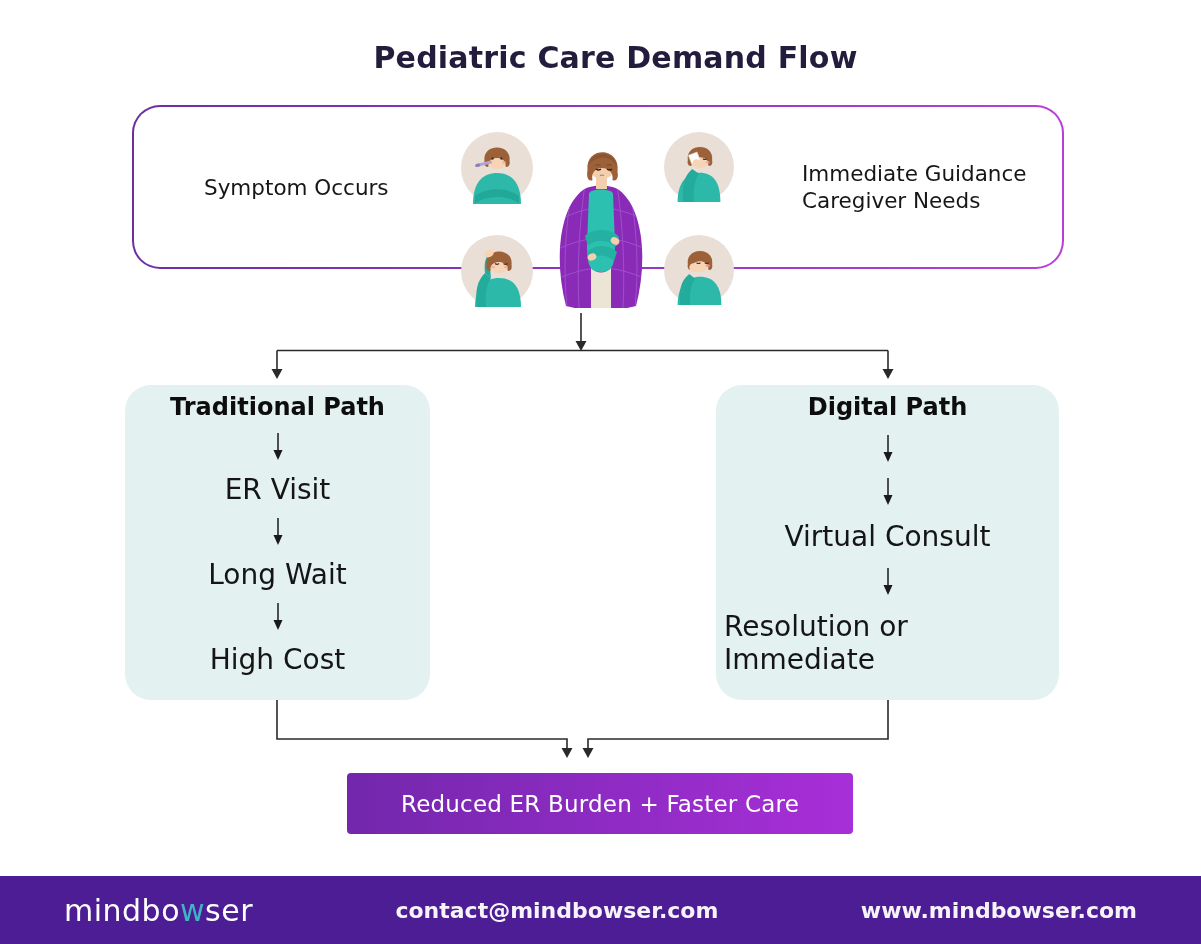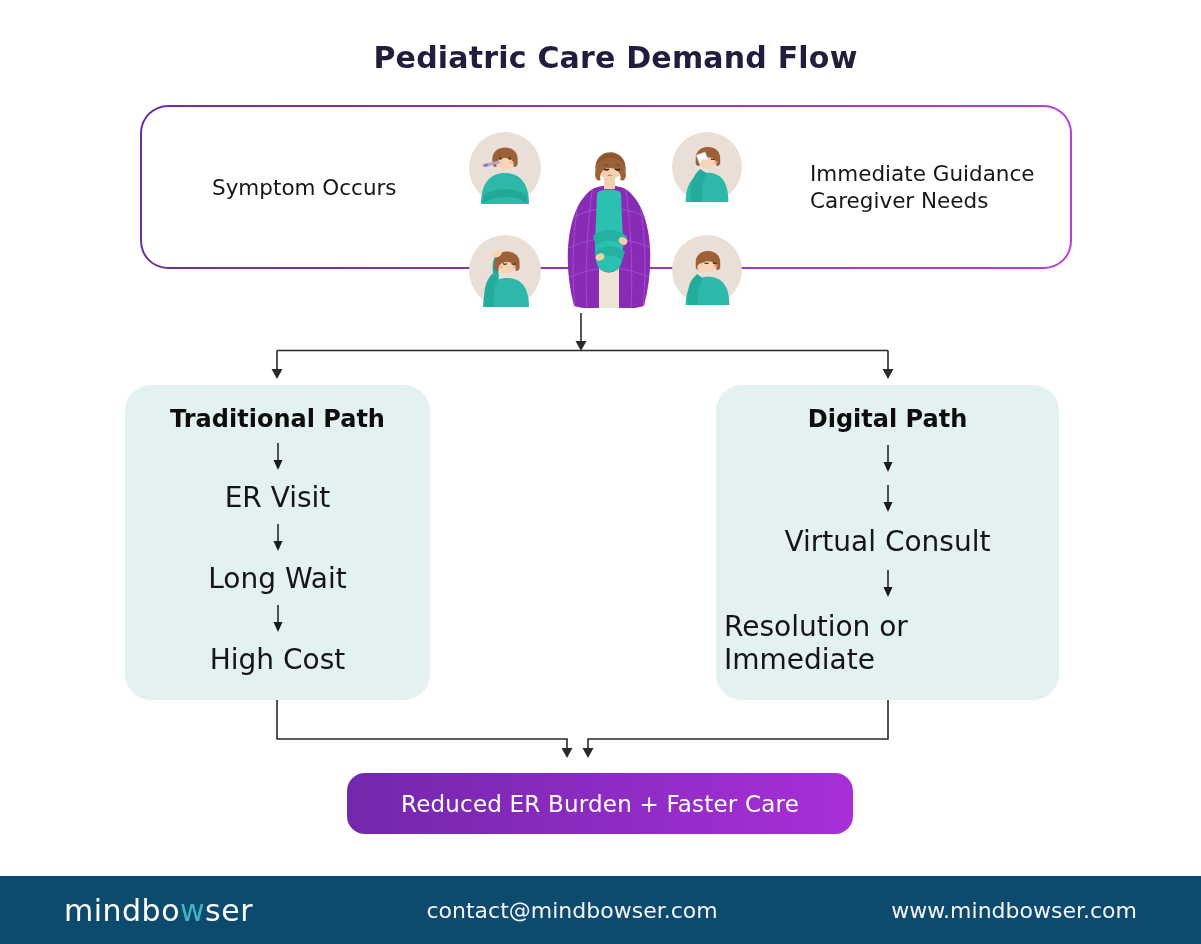--- a/index.html
+++ b/index.html
@@ -6,21 +6,21 @@
   .canvas{
     position:relative;width:1201px;height:944px;background:#ffffff;overflow:hidden;
     font-family:"DejaVu Sans","Liberation Sans",sans-serif;color:#161616;
   }
   .title{
     position:absolute;top:40px;left:0;width:100%;text-align:center;
     font-size:30px;font-weight:700;color:#241c3c;letter-spacing:.2px;margin-left:15px;
   }
   
   .symptom-box{
-    position:absolute;left:140px;top:105px;width:932px;height:164px;box-sizing:border-box;
+    position:absolute;left:132px;top:105px;width:932px;height:164px;box-sizing:border-box;
     border:2.5px solid transparent;border-radius:28px;
     background:linear-gradient(#fff,#fff) padding-box,
                linear-gradient(90deg,#6b2fa0,#b83fd9) border-box;
   }
   .symptom-left{position:absolute;left:70px;top:0;height:100%;display:flex;align-items:center;font-size:21.5px;}
   .symptom-right{
     position:absolute;left:668px;top:0;height:100%;display:flex;flex-direction:column;
     justify-content:center;font-size:21.5px;line-height:27px;
   }
   .illustrations{position:absolute;left:324px;top:5px;width:282px;height:198px;}
@@ -31,43 +31,43 @@
   .av-tr{left:206px;top:20px;width:70px;height:70px;}
   .av-br{left:206px;top:123px;width:70px;height:70px;}
   .central{position:absolute;left:93px;top:28px;width:100px;height:168px;}
   .connector{position:absolute;left:0;}
   .connector-top{top:313px;}
   .connector-bottom{top:700px;}
   
   .path-box{
     position:absolute;background:#e3f1f0;border-radius:26px;box-sizing:border-box;
     display:flex;flex-direction:column;align-items:center;justify-content:space-between;
-    padding:20px 8px 24px;
+    padding:8px 8px 24px;
   }
   .path-box.traditional{left:125px;top:385px;width:305px;height:315px;}
   .path-box.digital{left:716px;top:385px;width:343px;height:315px;}
   .path-title{font-size:24px;font-weight:700;color:#0d0d0d;}
   .path-step{font-size:28px;color:#151515;}
   .step-arrow svg{display:block;}
   
   .outcome{
-    position:absolute;left:347px;top:773px;width:506px;height:61px;border-radius:18px;
+    position:absolute;left:347px;top:773px;width:506px;height:61px;border-radius:4px;
     background:linear-gradient(90deg,#7227ac,#a82fd8);
     color:#ffffff;font-size:23px;font-weight:500;
     display:flex;align-items:center;justify-content:center;letter-spacing:.2px;
   }
   
   .footer{
-    position:absolute;left:0;top:876px;width:100%;height:68px;background:#0c4a6e;
+    position:absolute;left:0;top:876px;width:100%;height:68px;background:#4c1d95;
     display:flex;align-items:center;justify-content:space-between;
     padding:0 64px;box-sizing:border-box;
   }
   .logo{font-size:30px;color:#ffffff;letter-spacing:.5px;}
   .logo .accent{color:#41b4c3;}
-  .footer-text{font-size:22px;color:#f6f4f8;}
+  .footer-text{font-size:22px;color:#f6f4f8;font-weight:bold;}
 </style>
 </head>
 <body>
 
 <div class="canvas">
 
   <div class="title">Pediatric Care Demand Flow</div>
 
   <div class="symptom-box">
     <div class="symptom-left">Symptom Occurs</div>

